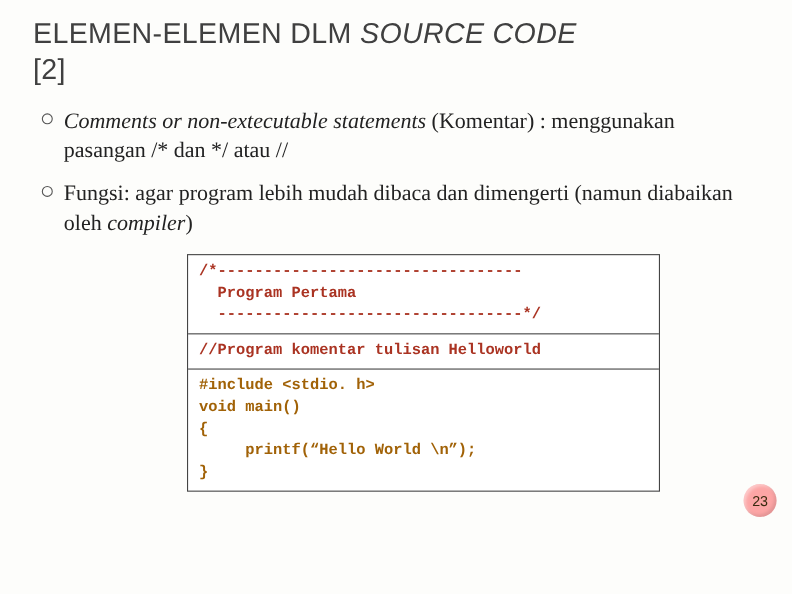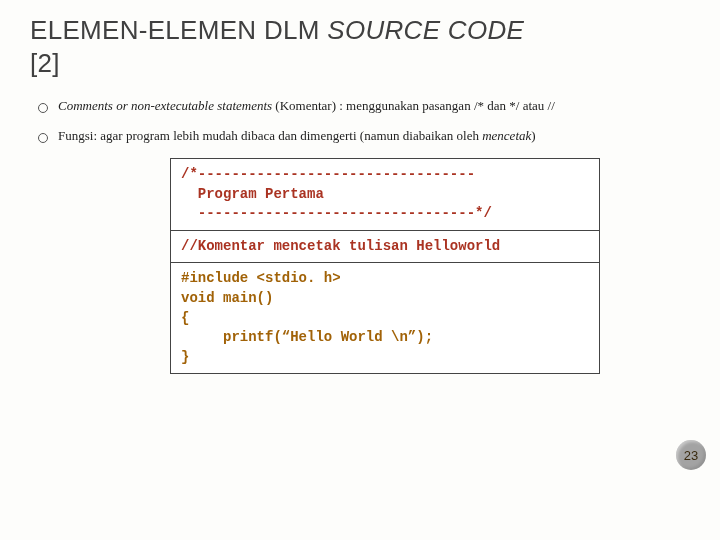--- a/index.html
+++ b/index.html
@@ -27,21 +27,21 @@
   }
   .title .italic { font-style: italic; }
   ul.bullets {
     list-style: none;
     padding-left: 6px;
     margin-bottom: 14px;
   }
   ul.bullets li {
     position: relative;
     padding-left: 22px;
-    font-size: 13px;
+    font-size: 20px;
     line-height: 1.35;
     color: #222;
     margin-bottom: 12px;
   }
   ul.bullets li::before {
     content: "";
     position: absolute;
     left: 2px;
     top: 6px;
     width: 8px;
@@ -68,49 +68,49 @@
   .codebox > div:last-child { border-bottom: none; }
   .codebox .red { color: #aa3322; }
   .codebox .plain { color: #a16207; font-weight: bold; }
   .pagebadge {
     position: absolute;
     right: 14px;
     bottom: 70px;
     width: 30px;
     height: 30px;
     border-radius: 50%;
-    background: #a3a3a3;
+    background: #fca5a5;
     color: #3a2b10;
     font-family: Arial, sans-serif;
     font-size: 13px;
     display: flex;
     align-items: center;
     justify-content: center;
     box-shadow: inset -2px -2px 3px rgba(0,0,0,0.1), inset 2px 2px 3px rgba(255,255,255,0.4);
   }
 </style>
 </head>
 <body>
 
 <div class="slide">
 
   <h1 class="title">
     <span>ELEMEN-ELEMEN DLM </span><span class="italic">SOURCE CODE</span><br><span> [2]</span>
   </h1>
 
   <ul class="bullets">
     <li><span><em>Comments or non-extecutable statements</em> (Komentar) : menggunakan pasangan  /*  dan */  atau //</span></li>
-    <li><span>Fungsi: agar program lebih mudah dibaca dan dimengerti (namun diabaikan oleh <em>mencetak</em>)</span></li>
+    <li><span>Fungsi: agar program lebih mudah dibaca dan dimengerti (namun diabaikan oleh <em>compiler</em>)</span></li>
   </ul>
 
   <div class="codebox">
     <div class="red">/*---------------------------------
   Program Pertama
   ---------------------------------*/</div>
-    <div class="red">//Komentar mencetak tulisan Helloworld</div>
+    <div class="red">//Program komentar tulisan Helloworld</div>
     <div class="plain">#include &lt;stdio. h&gt;
 void main()
 {
      printf(“Hello World \n”);
 }</div>
   </div>
 
   <div class="pagebadge">
     <span>23</span>
   </div>

